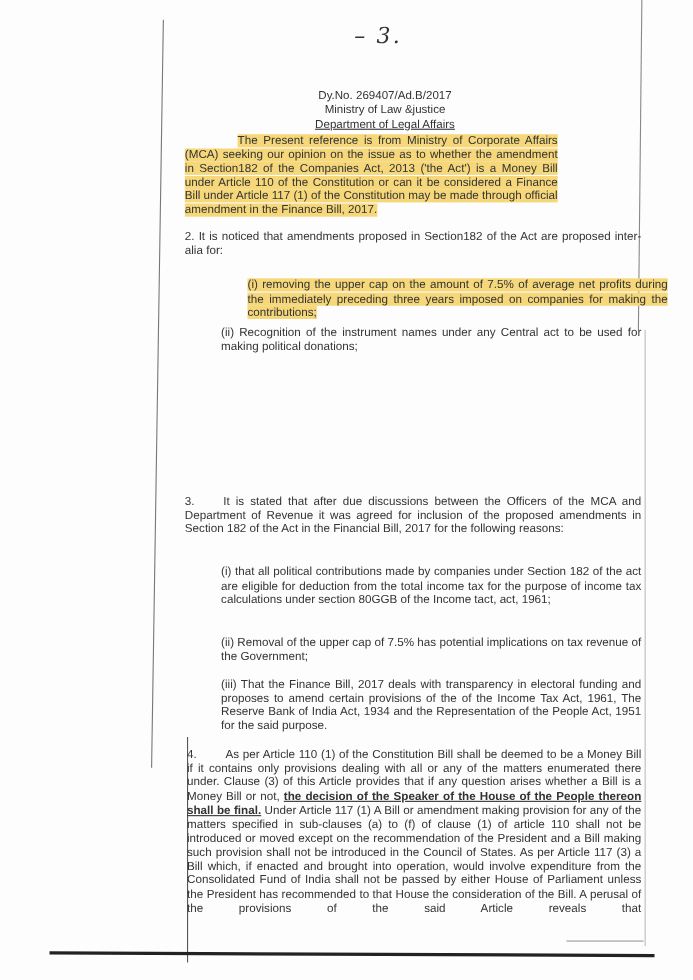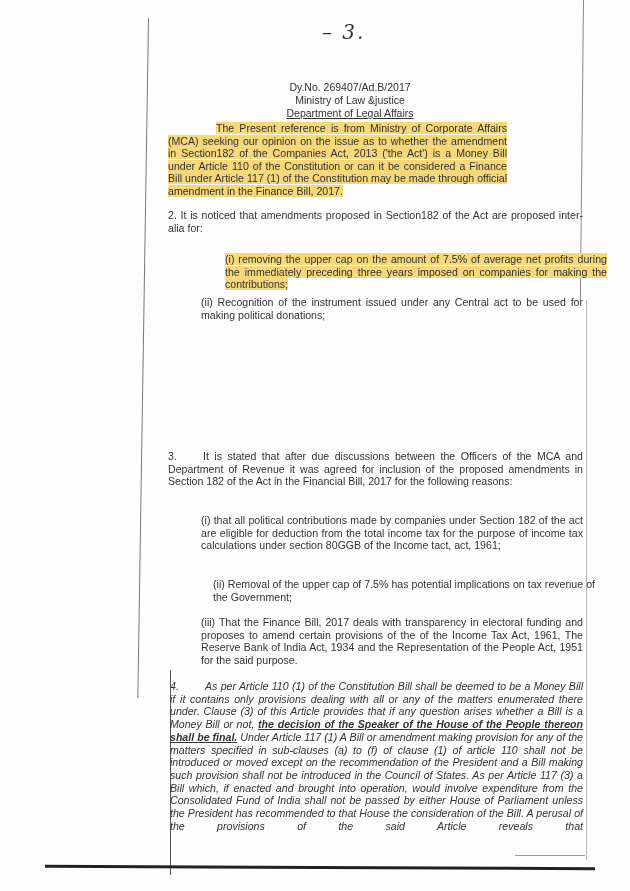--- a/index.html
+++ b/index.html
@@ -27,23 +27,23 @@
   .p1 { left: 168px; top: 122px; width: 339px; }
   .p1 .ind { display: inline-block; width: 48px; }
   .p2 { left: 168px; top: 209px; width: 415px; }
   .sub { left: 201px; width: 382px; }
   .s1 { top: 253px; margin-left: 24px; }
   .s2 { top: 296px; }
   .s3 { top: 335px; }
   .s4 { top: 387px; }
   .p3 { left: 168px; top: 450px; width: 415px; }
   .t1 { top: 514px; }
-  .t2 { top: 578px; margin-left: 12px; }
+  .t2 { top: 578px; }
   .t3 { top: 616px; }
-  .p4 { left: 170px; top: 680px; width: 413px; line-height: 12.7px; font-style: italic; }
+  .p4 { left: 170px; top: 680px; width: 413px; line-height: 12.7px; }
   .bu { font-weight: bold; text-decoration: underline; }
   .num { display: inline-block; width: 35px; }
   .last { text-align-last: justify; }
 </style>
 </head>
 <body>
 
 <div class="page">
   <div class="edge-left"></div>
   <div class="edge-left2"></div>
@@ -56,21 +56,21 @@
 
   <div class="hdr l1">Dy.No. 269407/Ad.B/2017</div>
   <div class="hdr l3">Department of Legal Affairs</div>
   <div class="hdr l2">Ministry of Law &amp;justice</div>
 
   <div class="para p1"><span class="ind"></span><span class="hl">The Present reference is from Ministry of Corporate Affairs (MCA) seeking our opinion on the issue as to whether the amendment in Section182 of the Companies Act, 2013 ('the Act') is a Money Bill under Article 110 of the Constitution or can it be considered a Finance Bill under Article 117 (1) of the Constitution may be made through official amendment in the Finance Bill, 2017.</span></div>
 
   <div class="para p2"><span>2.</span> <span>It is noticed that amendments proposed in Section182 of the Act are proposed inter-alia for:</span></div>
 
   <div class="para sub s1"><span class="hl">(i) removing the upper cap on the amount of 7.5% of average net profits during the immediately preceding three years imposed on companies for making the contributions;</span></div>
-  <div class="para sub s2">(ii) Recognition of the instrument issued under any Central act to be used  for making political donations;</div>
+  <div class="para sub s2">(ii) Recognition of the instrument names under any Central act to be used  for making political donations;</div>
 
   <div class="para p3"><span class="num">3.</span><span>It is stated that after due discussions between the Officers of the MCA and Department of Revenue it was agreed for inclusion of the proposed amendments in Section 182 of the Act in the Financial Bill, 2017 for the following reasons:</span></div>
 
   <div class="para sub t1">(i) that all political contributions made by companies under Section 182 of the act are eligible for deduction from the total income tax for the purpose of income tax calculations under section 80GGB of the Income tact, act, 1961;</div>
   <div class="para sub t2">(ii) Removal of the upper cap of 7.5% has potential implications on tax revenue of the Government;</div>
   <div class="para sub t3">(iii) That the Finance Bill, 2017 deals with transparency in electoral funding and proposes to amend certain provisions of the of the Income Tax Act, 1961, The Reserve Bank of India Act, 1934 and the Representation of the People Act, 1951 for the said purpose.</div>
 
   <div class="para p4 last"><span class="num">4.</span><span>As per Article 110 (1) of the Constitution Bill shall be deemed to be a Money Bill if it contains only provisions dealing with all or any of the matters enumerated there under. Clause (3) of this Article provides that if any question arises whether a Bill is a Money Bill or not, </span><span class="bu">the decision of the Speaker of the House of the People thereon shall be final.</span><span> Under Article 117 (1) A Bill or amendment making provision for any of the matters specified in sub-clauses (a) to (f) of clause (1) of article 110 shall not be introduced or moved except on the recommendation of the President and a Bill making such provision shall not be introduced in the Council of States. As per Article 117 (3) a Bill which, if enacted and brought into operation, would involve expenditure from the Consolidated Fund of India shall not be passed by either House of Parliament unless the President has recommended to that House the consideration of the Bill. A perusal of the provisions of the said Article reveals that</span></div>
 </div>
 

